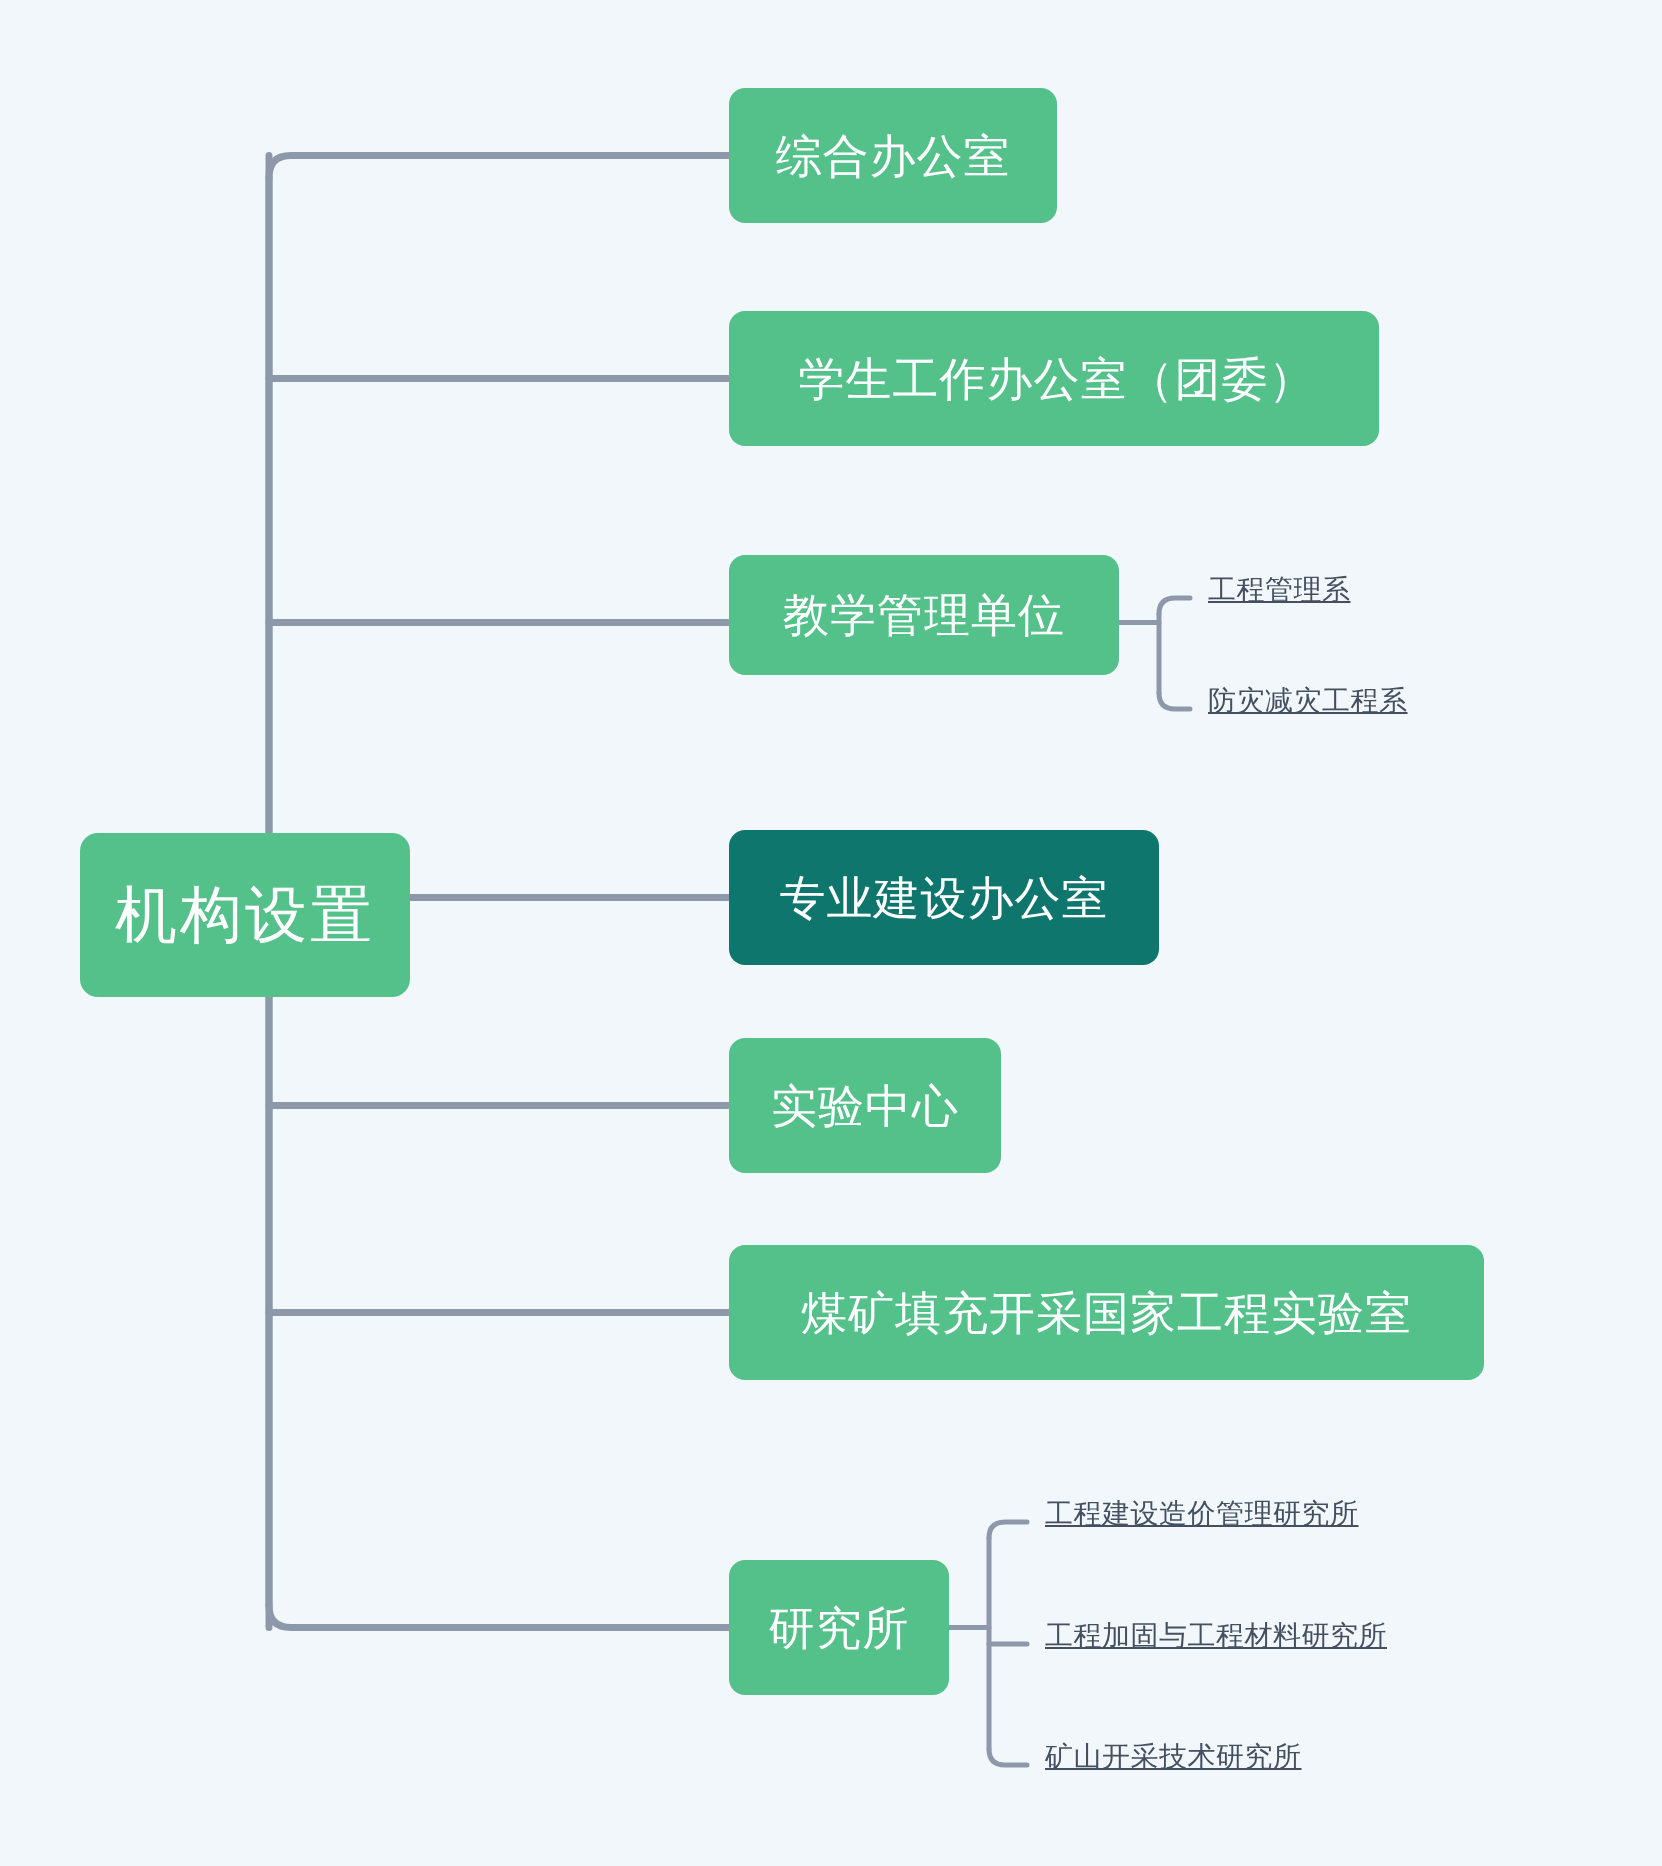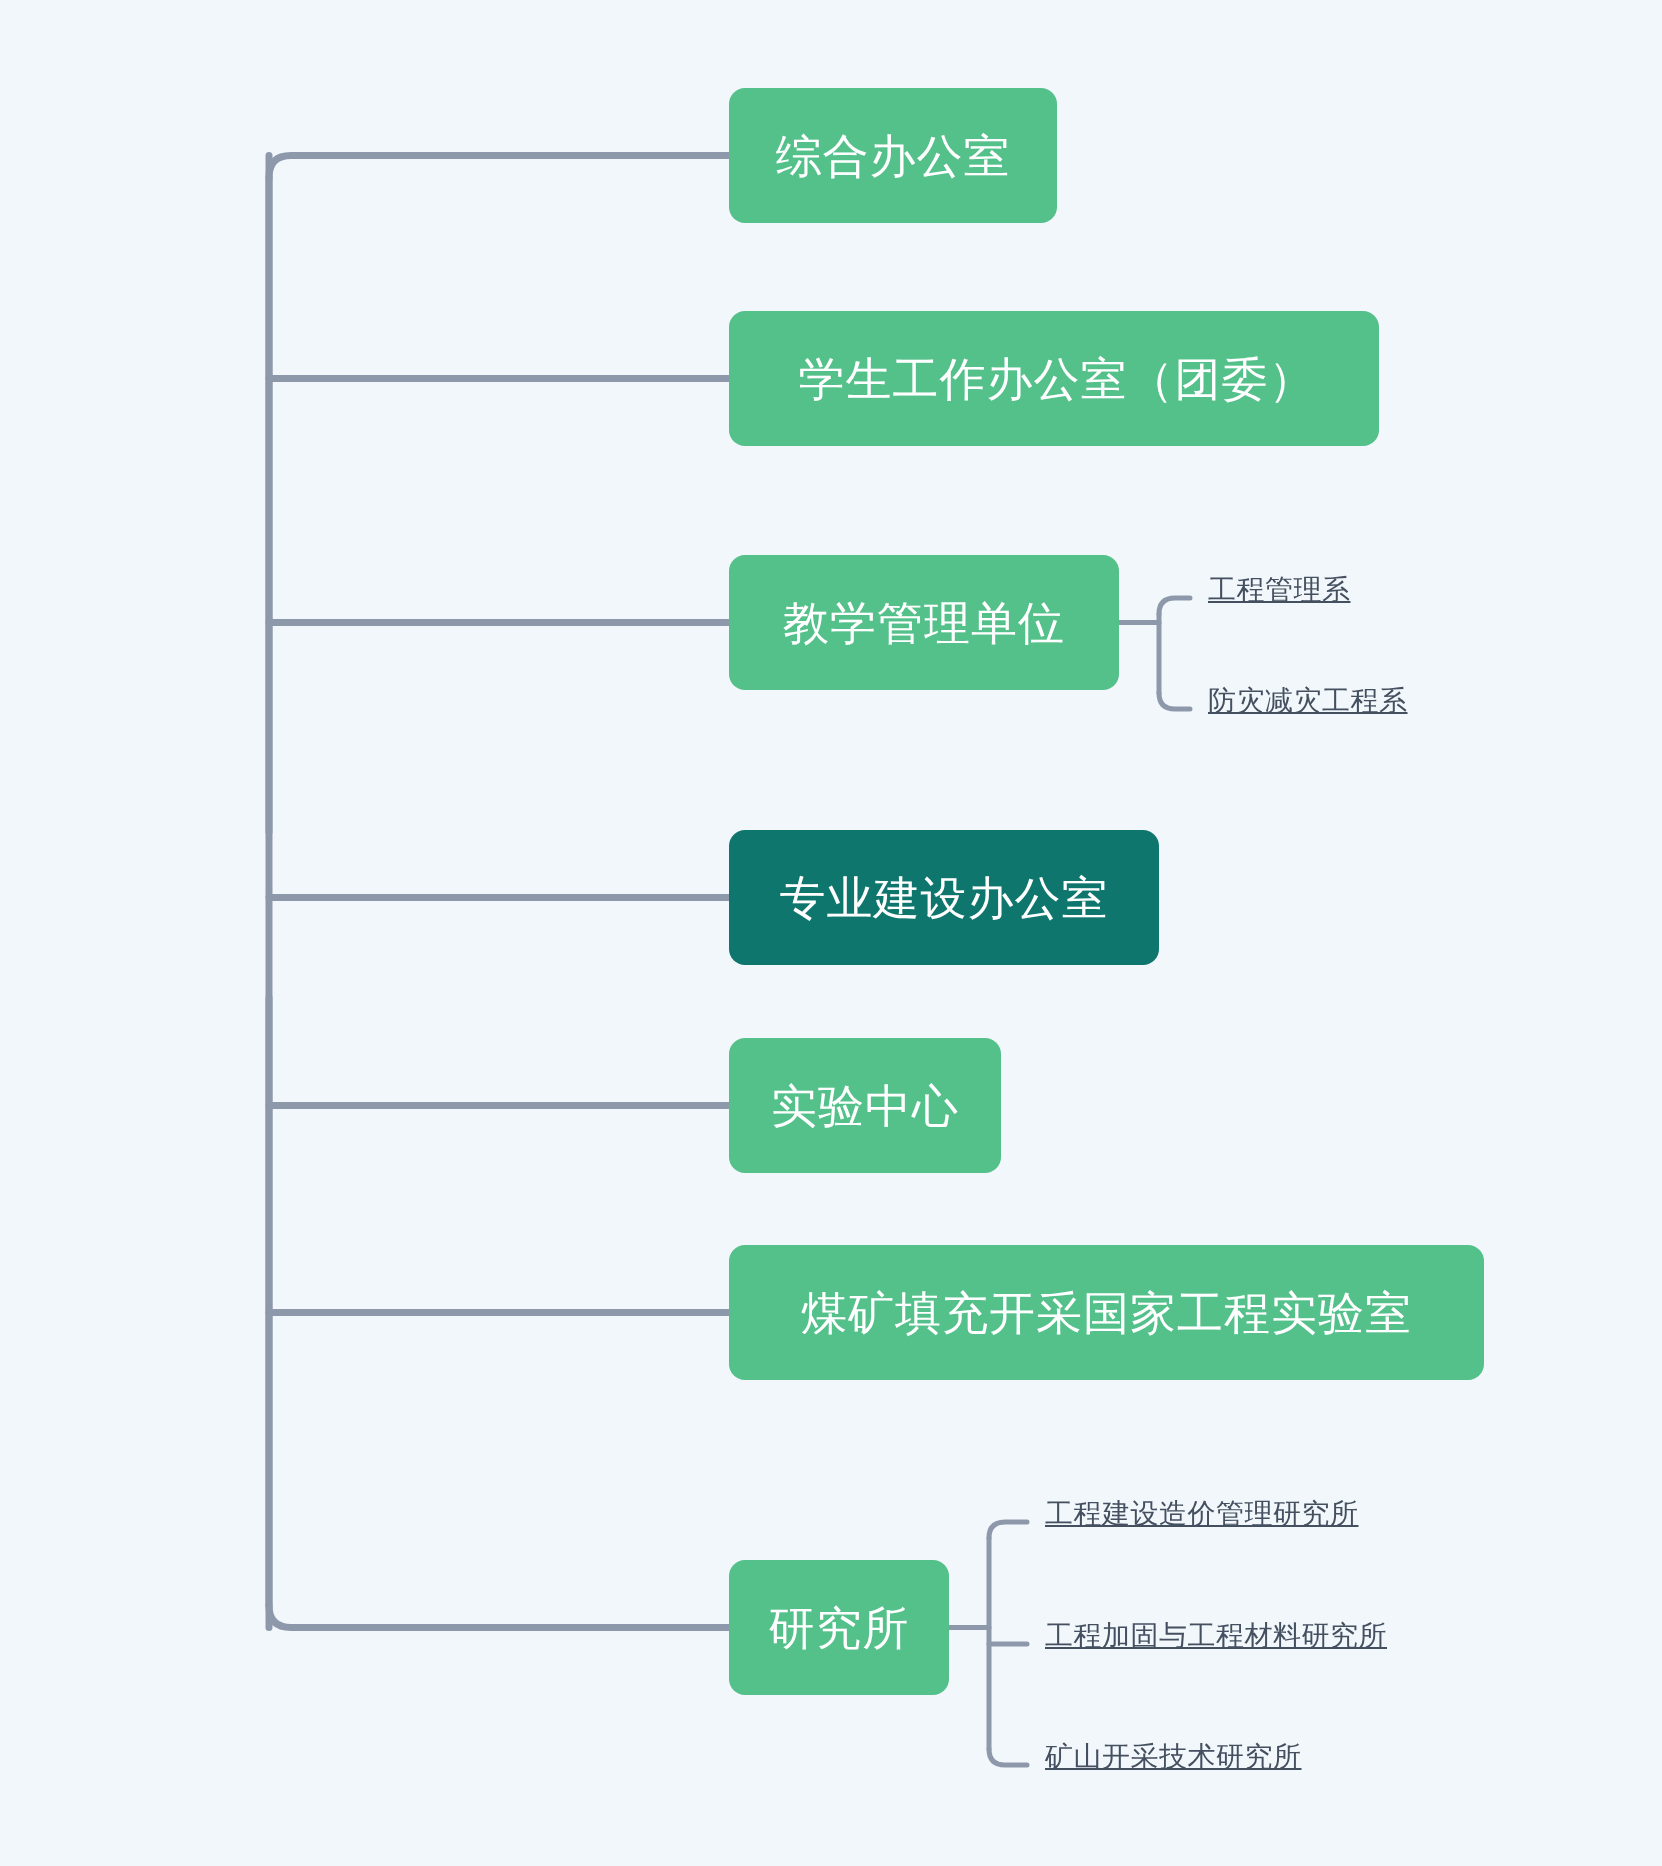--- a/index.html
+++ b/index.html
@@ -77,27 +77,30 @@
       <path d="M 269 1312.5 L 729 1312.5" fill="none" stroke="#8d99ab" stroke-width="7" stroke-linecap="round" stroke-linejoin="round"></path>
       <path d="M 269 1605.5 Q 269 1627.5 291 1627.5 L 729 1627.5" fill="none" stroke="#8d99ab" stroke-width="7" stroke-linecap="round" stroke-linejoin="round"></path>
       <path d="M 949 1627.5 L 989 1627.5" fill="none" stroke="#8d99ab" stroke-width="5" stroke-linecap="round" stroke-linejoin="round"></path>
       <path d="M 989 1538 L 989 1749" fill="none" stroke="#8d99ab" stroke-width="5" stroke-linecap="round" stroke-linejoin="round"></path>
       <path d="M 989 1538 Q 989 1522 1005 1522 L 1027 1522" fill="none" stroke="#8d99ab" stroke-width="5" stroke-linecap="round" stroke-linejoin="round"></path>
       <path d="M 989 1644 L 1027 1644" fill="none" stroke="#8d99ab" stroke-width="5" stroke-linecap="round" stroke-linejoin="round"></path>
       <path d="M 989 1749 Q 989 1765 1005 1765 L 1027 1765" fill="none" stroke="#8d99ab" stroke-width="5" stroke-linecap="round" stroke-linejoin="round"></path>
       <path d="M 269 832 L 269 155.5" fill="none" stroke="#8d99ab" stroke-width="7" stroke-linecap="round" stroke-linejoin="round"></path>
       <path d="M 269 998 L 269 1627.5" fill="none" stroke="#8d99ab" stroke-width="7" stroke-linecap="round" stroke-linejoin="round"></path>
     </svg>
+<div class="node root" style="left: 80px; top: 833px; width: 330px; height: 164px; background: rgb(84, 192, 138); color: rgb(255, 255, 255);">
+      <span>机构设置</span>
+    </div>
     <div class="node level1" style="left: 729px; top: 88px; width: 328px; height: 135px; background: rgb(84, 192, 138); color: rgb(255, 255, 255);">
       <span>综合办公室</span>
     </div>
     <div class="node level1" style="left: 729px; top: 311px; width: 650px; height: 135px; background: rgb(84, 192, 138); color: rgb(255, 255, 255); padding-left: 6px;">
       <span>学生工作办公室（团委）</span>
     </div>
-    <div class="node level1" style="left: 729px; top: 555px; width: 390px; height: 135px; background: rgb(84, 192, 138); color: rgb(255, 255, 255);">
+    <div class="node level1" style="left: 729px; top: 555px; width: 390px; height: 120px; background: rgb(84, 192, 138); color: rgb(255, 255, 255);">
       <span>教学管理单位</span>
     </div>
     <div class="leaf-label" style="left: 1208px; top: 576px; color: rgb(68, 80, 96);">工程管理系</div>
     <div class="leaf-label" style="left: 1208px; top: 687px; color: rgb(68, 80, 96);">防灾减灾工程系</div>
     <div class="node level1" style="left: 729px; top: 830px; width: 430px; height: 135px; background: #0f766e; color: rgb(255, 255, 255);">
       <span>专业建设办公室</span>
     </div>
     <div class="node level1" style="left: 729px; top: 1038px; width: 272px; height: 135px; background: rgb(84, 192, 138); color: rgb(255, 255, 255); align-items: center;">
       <span>实验中心</span>
     </div>

